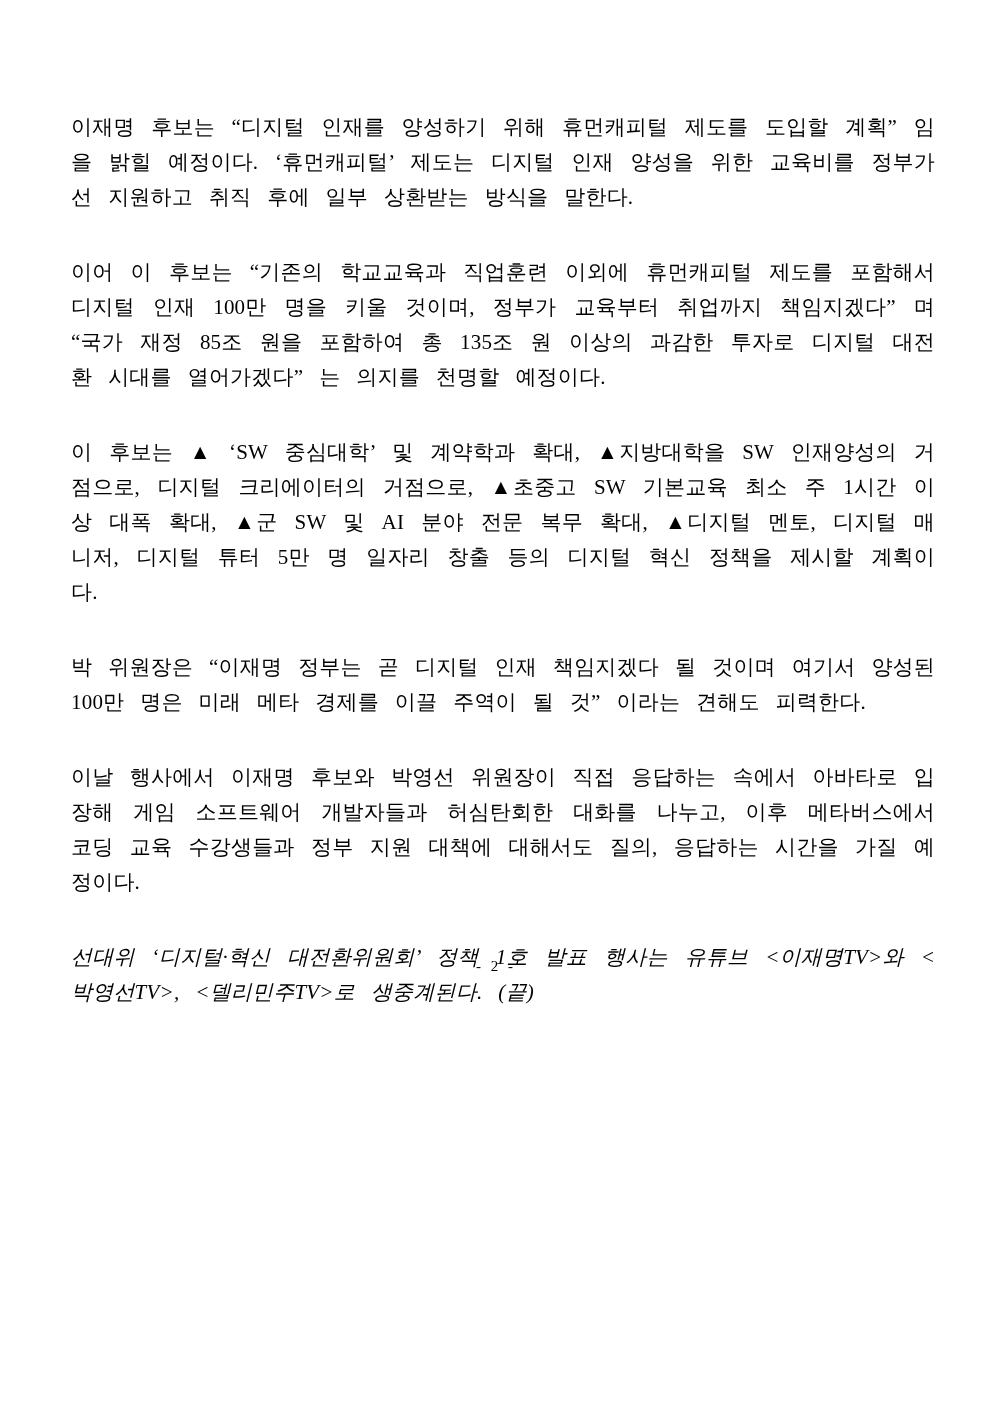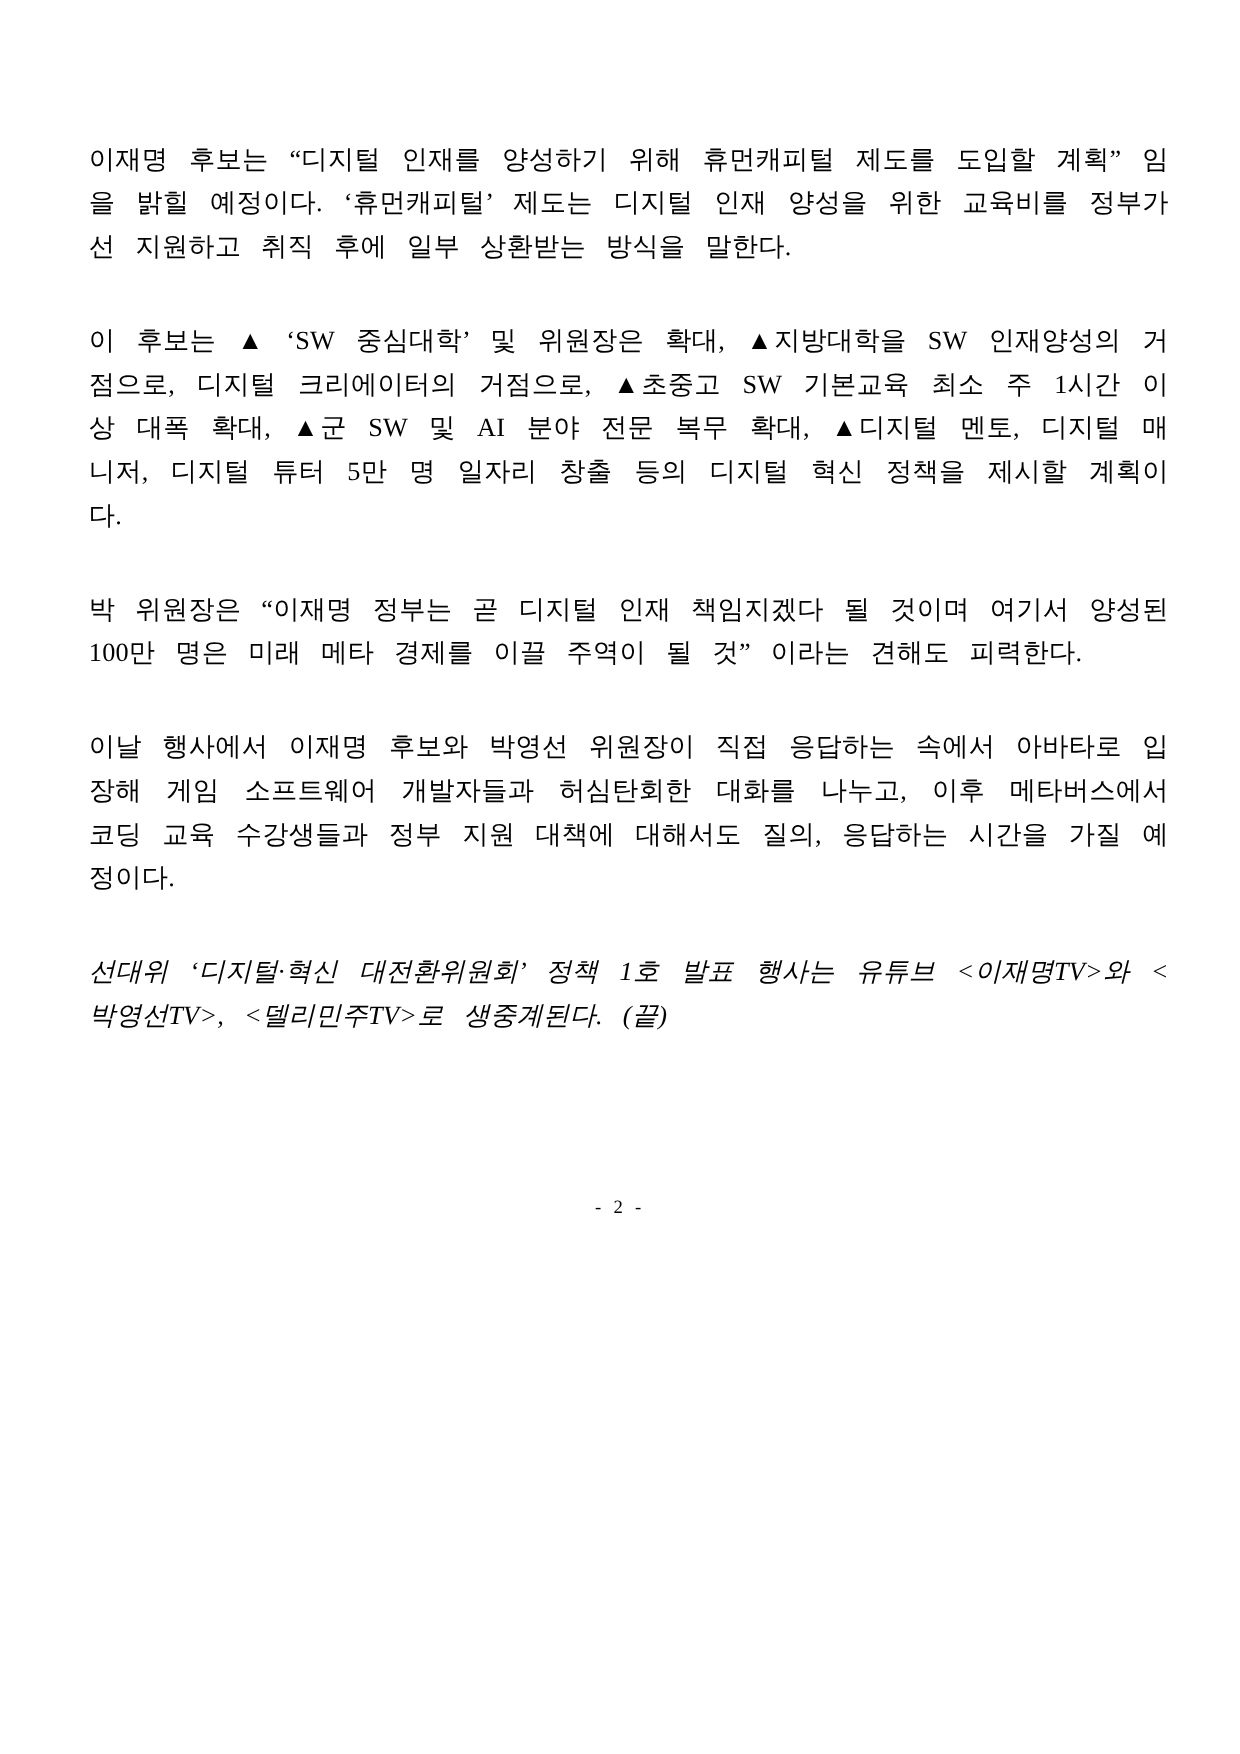--- a/index.html
+++ b/index.html
@@ -46,19 +46,20 @@
     letter-spacing: 3px;
     color: #000000;
   }
 </style>
 </head>
 <body>
 
 <div class="page">
   <div class="content">
     <p>이재명 후보는 “디지털 인재를 양성하기 위해 휴먼캐피털 제도를 도입할 계획” 임을 밝힐 예정이다. ‘휴먼캐피털’ 제도는 디지털 인재 양성을 위한 교육비를 정부가 선 지원하고 취직 후에 일부 상환받는 방식을 말한다.</p>
-    <p>이 후보는 ▲ ‘SW 중심대학’ 및 위원장은 확대, ▲지방대학을 SW 인재양성의 거점으로, 디지털 크리에이터의 거점으로, ▲초중고 SW 기본교육 최소 주 1시간 이상 대폭 확대, ▲군 SW 및 AI 분야 전문 복무 확대, ▲디지털 멘토, 디지털 매니저, 디지털 튜터 5만 명 일자리 창출 등의 디지털 혁신 정책을 제시할 계획이다.</p>
+    <p>이어 이 후보는 “기존의 학교교육과 직업훈련 이외에 휴먼캐피털 제도를 포함해서 디지털 인재 100만 명을 키울 것이며, 정부가 교육부터 취업까지 책임지겠다” 며 “국가 재정 85조 원을 포함하여 총 135조 원 이상의 과감한 투자로 디지털 대전환 시대를 열어가겠다” 는 의지를 천명할 예정이다.</p>
+    <p>이 후보는 ▲ ‘SW 중심대학’ 및 계약학과 확대, ▲지방대학을 SW 인재양성의 거점으로, 디지털 크리에이터의 거점으로, ▲초중고 SW 기본교육 최소 주 1시간 이상 대폭 확대, ▲군 SW 및 AI 분야 전문 복무 확대, ▲디지털 멘토, 디지털 매니저, 디지털 튜터 5만 명 일자리 창출 등의 디지털 혁신 정책을 제시할 계획이다.</p>
     <p>박 위원장은 “이재명 정부는 곧 디지털 인재 책임지겠다 될 것이며 여기서 양성된 100만 명은 미래 메타 경제를 이끌 주역이 될 것” 이라는 견해도 피력한다.</p>
     <p>이날 행사에서 이재명 후보와 박영선 위원장이 직접 응답하는 속에서 아바타로 입장해 게임 소프트웨어 개발자들과 허심탄회한 대화를 나누고, 이후 메타버스에서 코딩 교육 수강생들과 정부 지원 대책에 대해서도 질의, 응답하는 시간을 가질 예정이다.</p>
     <p>선대위 ‘디지털·혁신 대전환위원회’ 정책 1호 발표 행사는 유튜브 &lt;이재명TV&gt;와 &lt;박영선TV&gt;, &lt;델리민주TV&gt;로 생중계된다. (끝)</p>
   </div>
   <div class="page-number">- 2 -</div>
 </div>
 
 </body></html>

